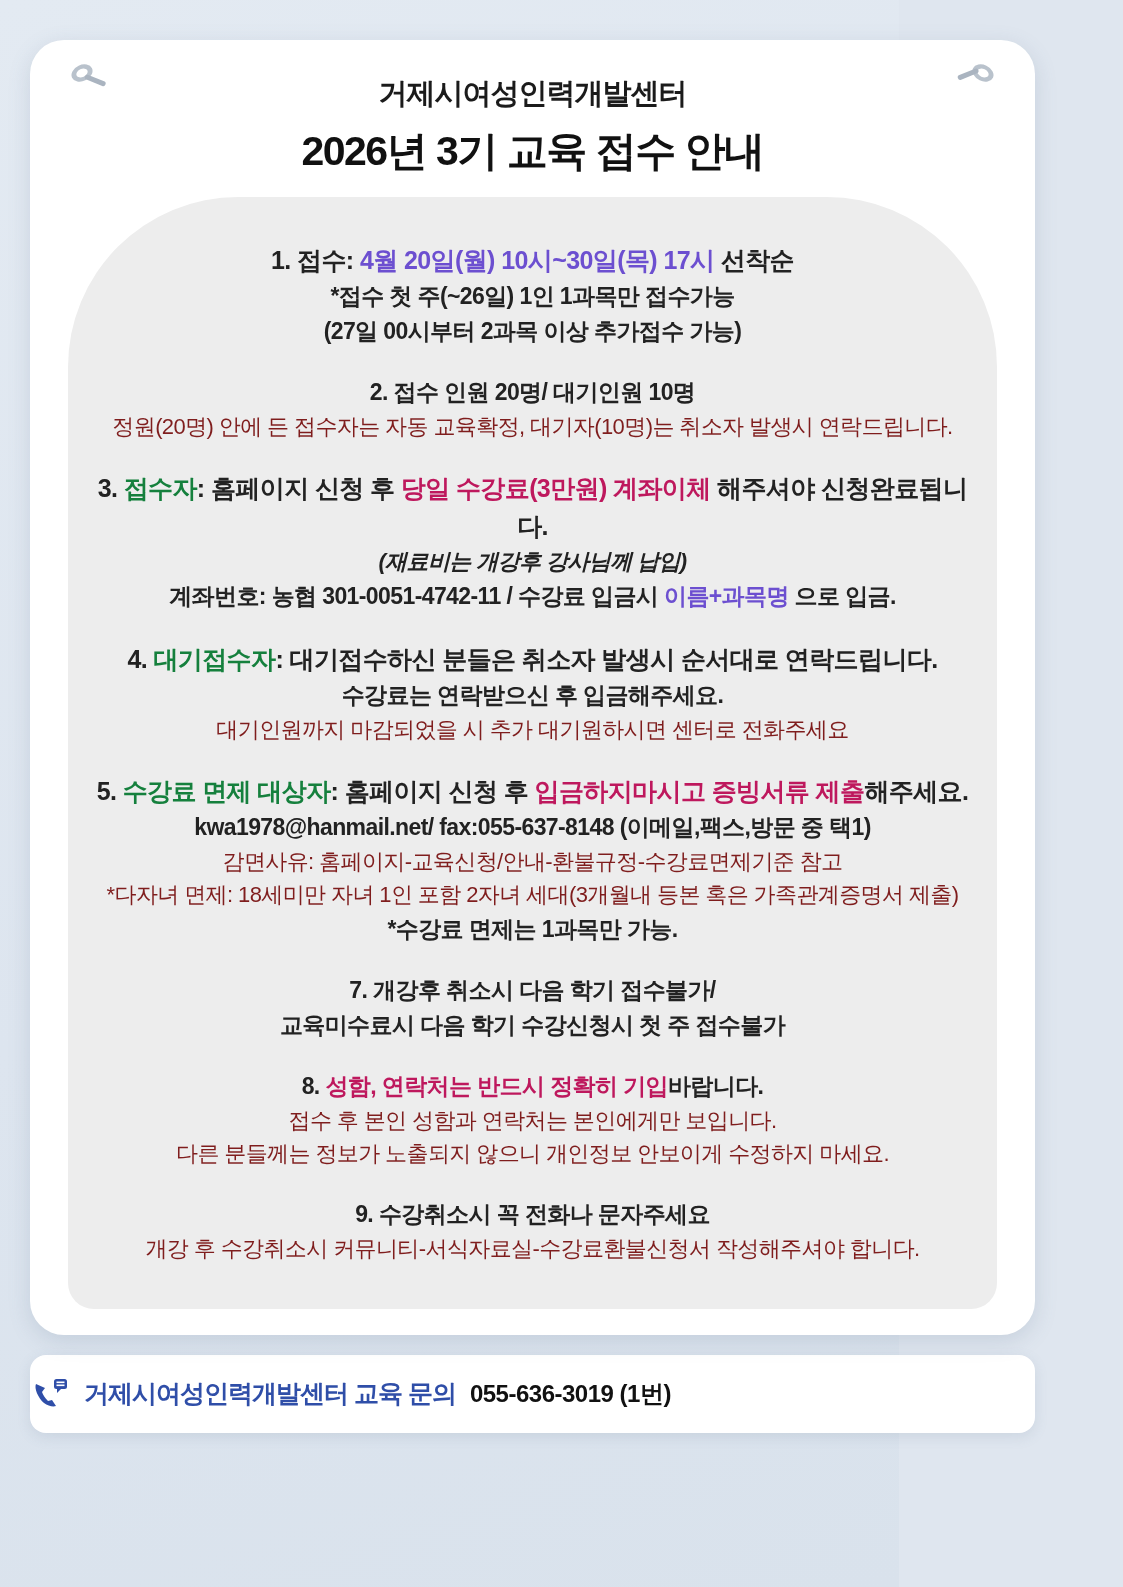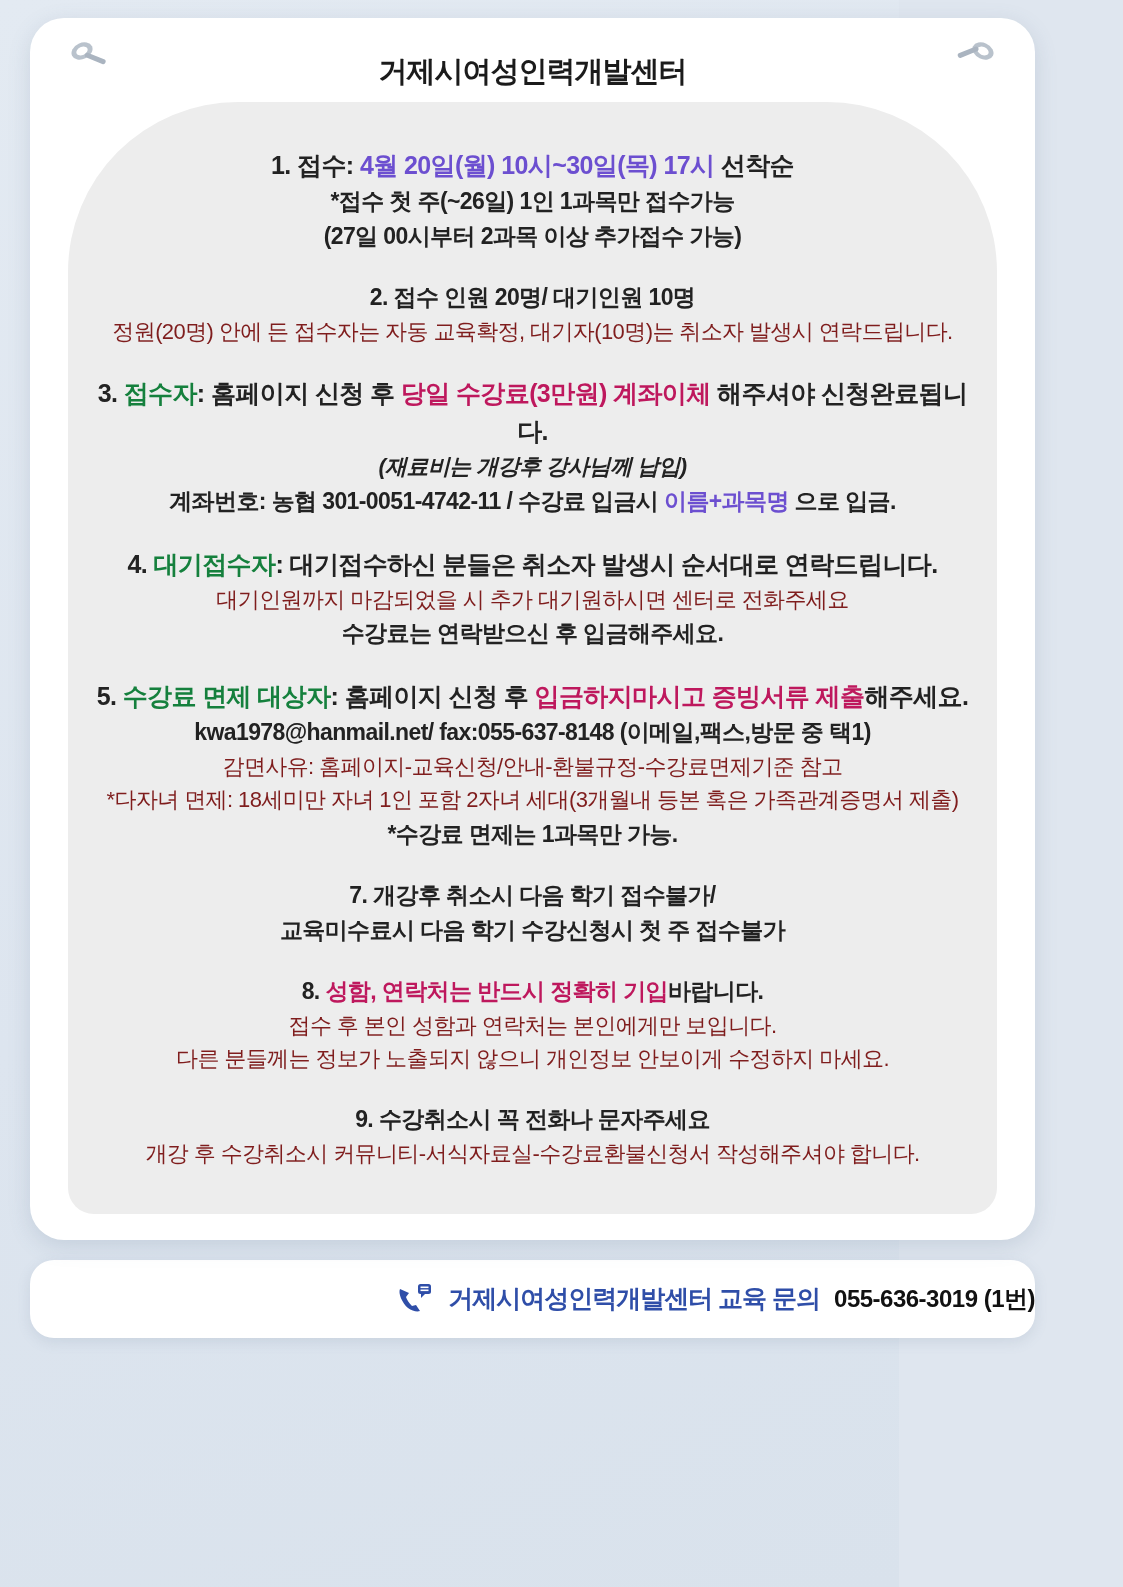--- a/index.html
+++ b/index.html
@@ -12,21 +12,21 @@
     background: #dfe6ef;
     font-family: "Liberation Sans", sans-serif;
     color: #222222;
     -webkit-font-smoothing: antialiased;
   }
   .poster {
     position: relative;
     width: 899px;
     height: 1587px;
     box-sizing: border-box;
-    padding: 18px 30px 18px 30px;
+    padding: 40px 30px 18px 30px;
     background: linear-gradient(160deg, #e3eaf2 0%, #dde5ef 55%, #d9e2ec 100%);
   }
   .card {
     position: relative;
     width: 1005px;
     margin: 0 auto;
     background: #ffffff;
     border-radius: 34px;
     box-shadow: 0 6px 22px rgba(90, 110, 140, 0.18);
     padding: 34px 26px 26px 26px;
@@ -83,25 +83,25 @@
   .purple { color: #6c4fd0; font-weight: bold; }
   .navy { color: #15803d; font-weight: bold; }
   .red { color: #be185d; font-weight: bold; }
   .gray { color: #7f1d1d; }
   .ital { font-style: italic; }
 
   .footer-bar {
     width: 1005px;
     margin: 20px auto 0 auto;
     background: #ffffff;
-    border-radius: 24px;
+    border-radius: 16px;
     height: 78px;
     display: flex;
     align-items: center;
-    justify-content: flex-end;
+    justify-content: flex-start;
     box-shadow: 0 4px 14px rgba(90, 110, 140, 0.14);
   }
   .footer-inner { display: flex; align-items: center; gap: 14px; }
   .footer-text {
     font-size: 25px;
     font-weight: bold;
     color: #2f4ea8;
     letter-spacing: -1px;
   }
   .footer-phone {
@@ -129,20 +129,21 @@
     <span class="clip right">
       <svg viewBox="0 0 44 34" width="44" height="34" aria-hidden="true">
         <ellipse cx="30" cy="11" rx="11" ry="8" fill="#b9c2cc" transform="rotate(25 30 11)"></ellipse>
         <ellipse cx="30" cy="11" rx="6" ry="4" fill="#ffffff" transform="rotate(25 30 11)"></ellipse>
         <rect x="4" y="14" width="22" height="5" rx="2.5" fill="#aab4c0" transform="rotate(-22 4 14)"></rect>
       </svg>
     </span>
 
     <div class="header">
       <div class="org-name">거제시여성인력개발센터</div>
+      <div class="main-title">2026년 3기 교육 접수 안내</div>
     </div>
 
     <div class="body-panel">
 
       <div class="block">
         <div class="line l-xl">
           <span>1. 접수: </span><span class="purple">4월 20일(월) 10시~30일(목) 17시</span><span> 선착순</span>
         </div>
         <div class="line l-lg">*접수 첫 주(~26일) 1인 1과목만 접수가능</div>
         <div class="line l-lg">(27일 00시부터 2과목 이상 추가접수 가능)</div>
@@ -162,22 +163,22 @@
         </div>
         <div class="line l-lg">
           <span class="bold">계좌번호: 농협 301-0051-4742-11 / </span><span>수강료 입금시 </span><span class="purple">이름+과목명</span><span> 으로 입금.</span>
         </div>
       </div>
 
       <div class="block">
         <div class="line l-xl">
           <span>4. </span><span class="navy">대기접수자</span><span>: 대기접수하신 분들은 취소자 발생시 순서대로 연락드립니다.</span>
         </div>
+        <div class="line l-lg">수강료는 연락받으신 후 입금해주세요.</div>
         <div class="line l-md gray">대기인원까지 마감되었을 시 추가 대기원하시면 센터로 전화주세요</div>
-        <div class="line l-lg">수강료는 연락받으신 후 입금해주세요.</div>
       </div>
 
       <div class="block">
         <div class="line l-xl">
           <span>5. </span><span class="navy">수강료 면제 대상자</span><span>: 홈페이지 신청 후 </span><span class="red">입금하지마시고 증빙서류 제출</span><span>해주세요.</span>
         </div>
         <div class="line l-lg">kwa1978@hanmail.net/ fax:055-637-8148 (이메일,팩스,방문 중 택1)</div>
         <div class="line l-md gray">감면사유: 홈페이지-교육신청/안내-환불규정-수강료면제기준 참고</div>
         <div class="line l-md gray">*다자녀 면제: 18세미만 자녀 1인 포함 2자녀 세대(3개월내 등본 혹은 가족관계증명서 제출)</div>
         <div class="line l-lg">*수강료 면제는 1과목만 가능.</div>

